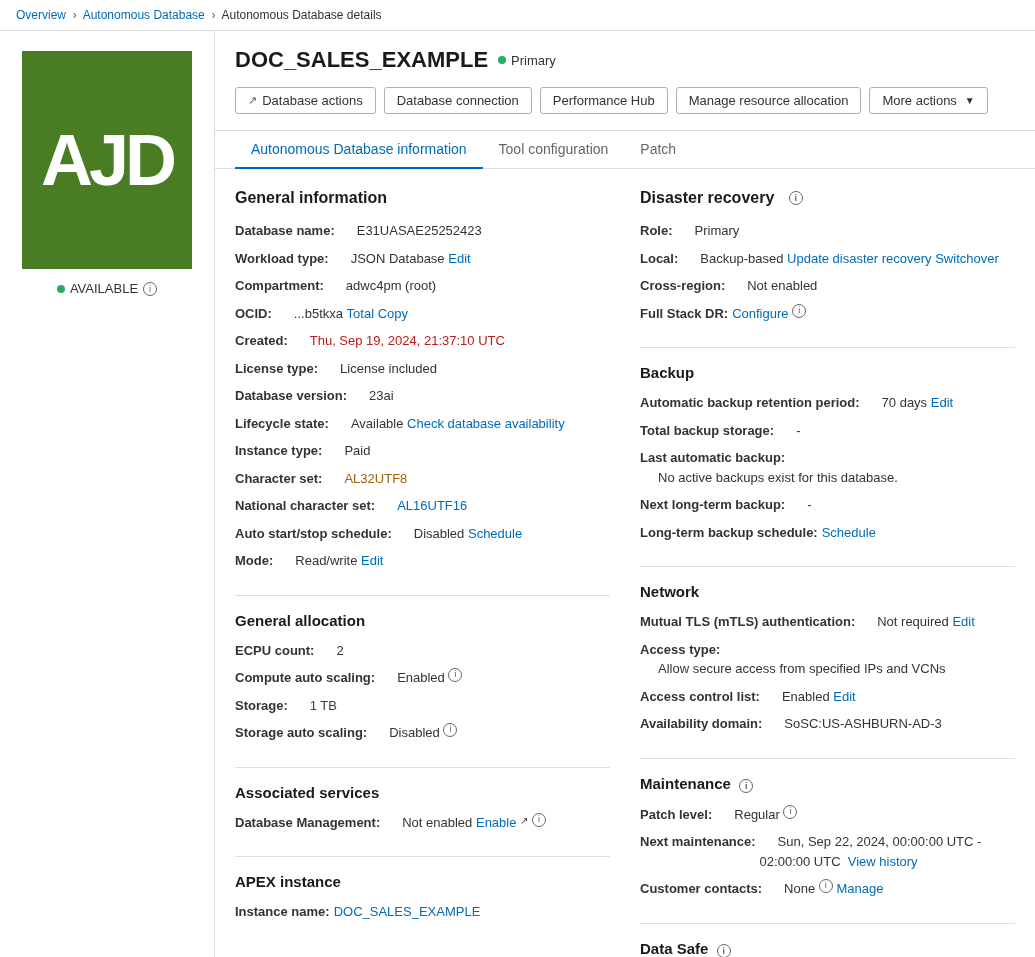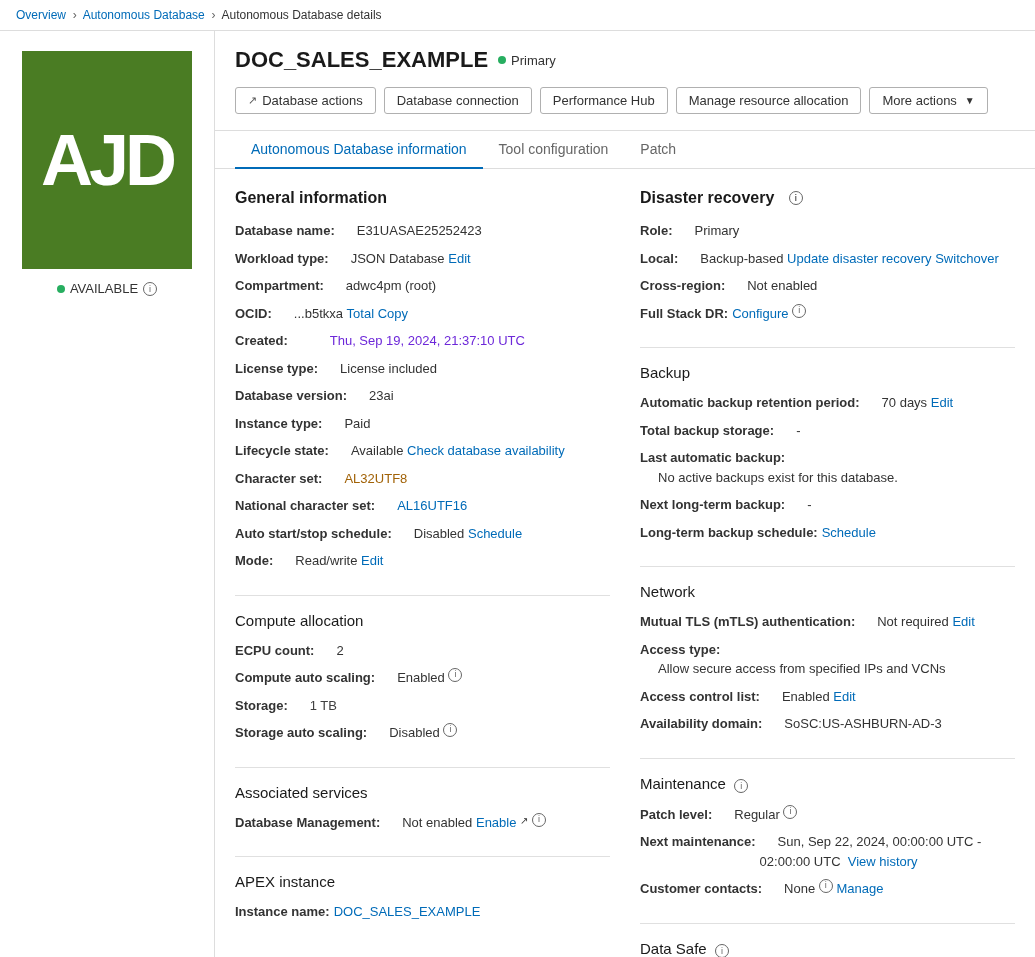--- a/index.html
+++ b/index.html
@@ -46,21 +46,21 @@
     .section { margin-bottom: 24px; }
     .section-title { font-size: 16px; font-weight: bold; color: #1a1a1a; margin-bottom: 14px; display: flex; align-items: center; gap: 5px; }
     
     .info-row { display: flex; margin-bottom: 8px; font-size: 13px; line-height: 1.5; flex-wrap: wrap; align-items: flex-start; }
     .info-label { font-weight: bold; color: #333; margin-right: 4px; white-space: nowrap; }
     .info-value { color: #333; padding-left: 18px; }
     .info-value a, .link { color: #006bb8; text-decoration: none; cursor: pointer; }
     
     .divider { border: none; border-top: 1px solid #e0e0e0; margin: 16px 0; }
     
-    .sub-section-title { font-size: 15px; font-weight: normal; color: #1a1a1a; margin-bottom: 12px; margin-top: 4px; }
+    .sub-section-title { font-size: 15px; font-weight: bold; color: #1a1a1a; margin-bottom: 12px; margin-top: 4px; }
   </style>
 </head>
 <body>
 
 <div>
   <div class="breadcrumb">
     <a href="#">Overview</a>
     &nbsp;›&nbsp;
     <a href="#">Autonomous Database</a>
     &nbsp;›&nbsp;
@@ -143,45 +143,45 @@
 
           <div class="info-row">
             <span class="info-label">OCID:</span>
             <span class="info-value">...b5tkxa</span>
             &nbsp;<a class="link">Total</a>
             &nbsp;<a class="link">Copy</a>
           </div>
 
           <div class="info-row">
             <span class="info-label">Created:</span>
-            <span class="info-value" style="color:#6d28d9;margin-left:20px;">Thu, Sep 19, 2024, 21:37:10 UTC</span>
+            <span class="info-value" style="color:#b91c1c;">Thu, Sep 19, 2024, 21:37:10 UTC</span>
           </div>
 
           <div class="info-row">
             <span class="info-label">License type:</span>
             <span class="info-value">License included</span>
           </div>
 
           <div class="info-row">
             <span class="info-label">Database version:</span>
             <span class="info-value">23ai</span>
-          </div>
-
-          <div class="info-row">
-            <span class="info-label">Instance type:</span>
-            <span class="info-value">Paid</span>
           </div>
 
           <div class="info-row">
             <span class="info-label">Lifecycle state:</span>
             <span class="info-value">Available</span>
             &nbsp;<a class="link">Check database availability</a>
           </div>
 
           <div class="info-row">
+            <span class="info-label">Instance type:</span>
+            <span class="info-value">Paid</span>
+          </div>
+
+          <div class="info-row">
             <span class="info-label">Character set:</span>
             <span class="info-value" style="color:#a16207;">AL32UTF8</span>
           </div>
 
           <div class="info-row">
             <span class="info-label">National character set:</span>
             <span class="info-value" style="color:#006bb8;">AL16UTF16</span>
           </div>
 
           <div class="info-row">
@@ -193,21 +193,21 @@
           <div class="info-row">
             <span class="info-label">Mode:</span>
             <span class="info-value">Read/write</span>
             &nbsp;<a class="link">Edit</a>
           </div>
         </div>
 
         <hr class="divider">
 
         <div class="section">
-          <div class="sub-section-title">Compute allocation</div>
+          <div class="sub-section-title">General allocation</div>
 
           <div class="info-row">
             <span class="info-label">ECPU count:</span>
             <span class="info-value">2</span>
           </div>
 
           <div class="info-row">
             <span class="info-label">Compute auto scaling:</span>
             <span class="info-value">Enabled</span>
             &nbsp;<span class="info-icon">i</span>

